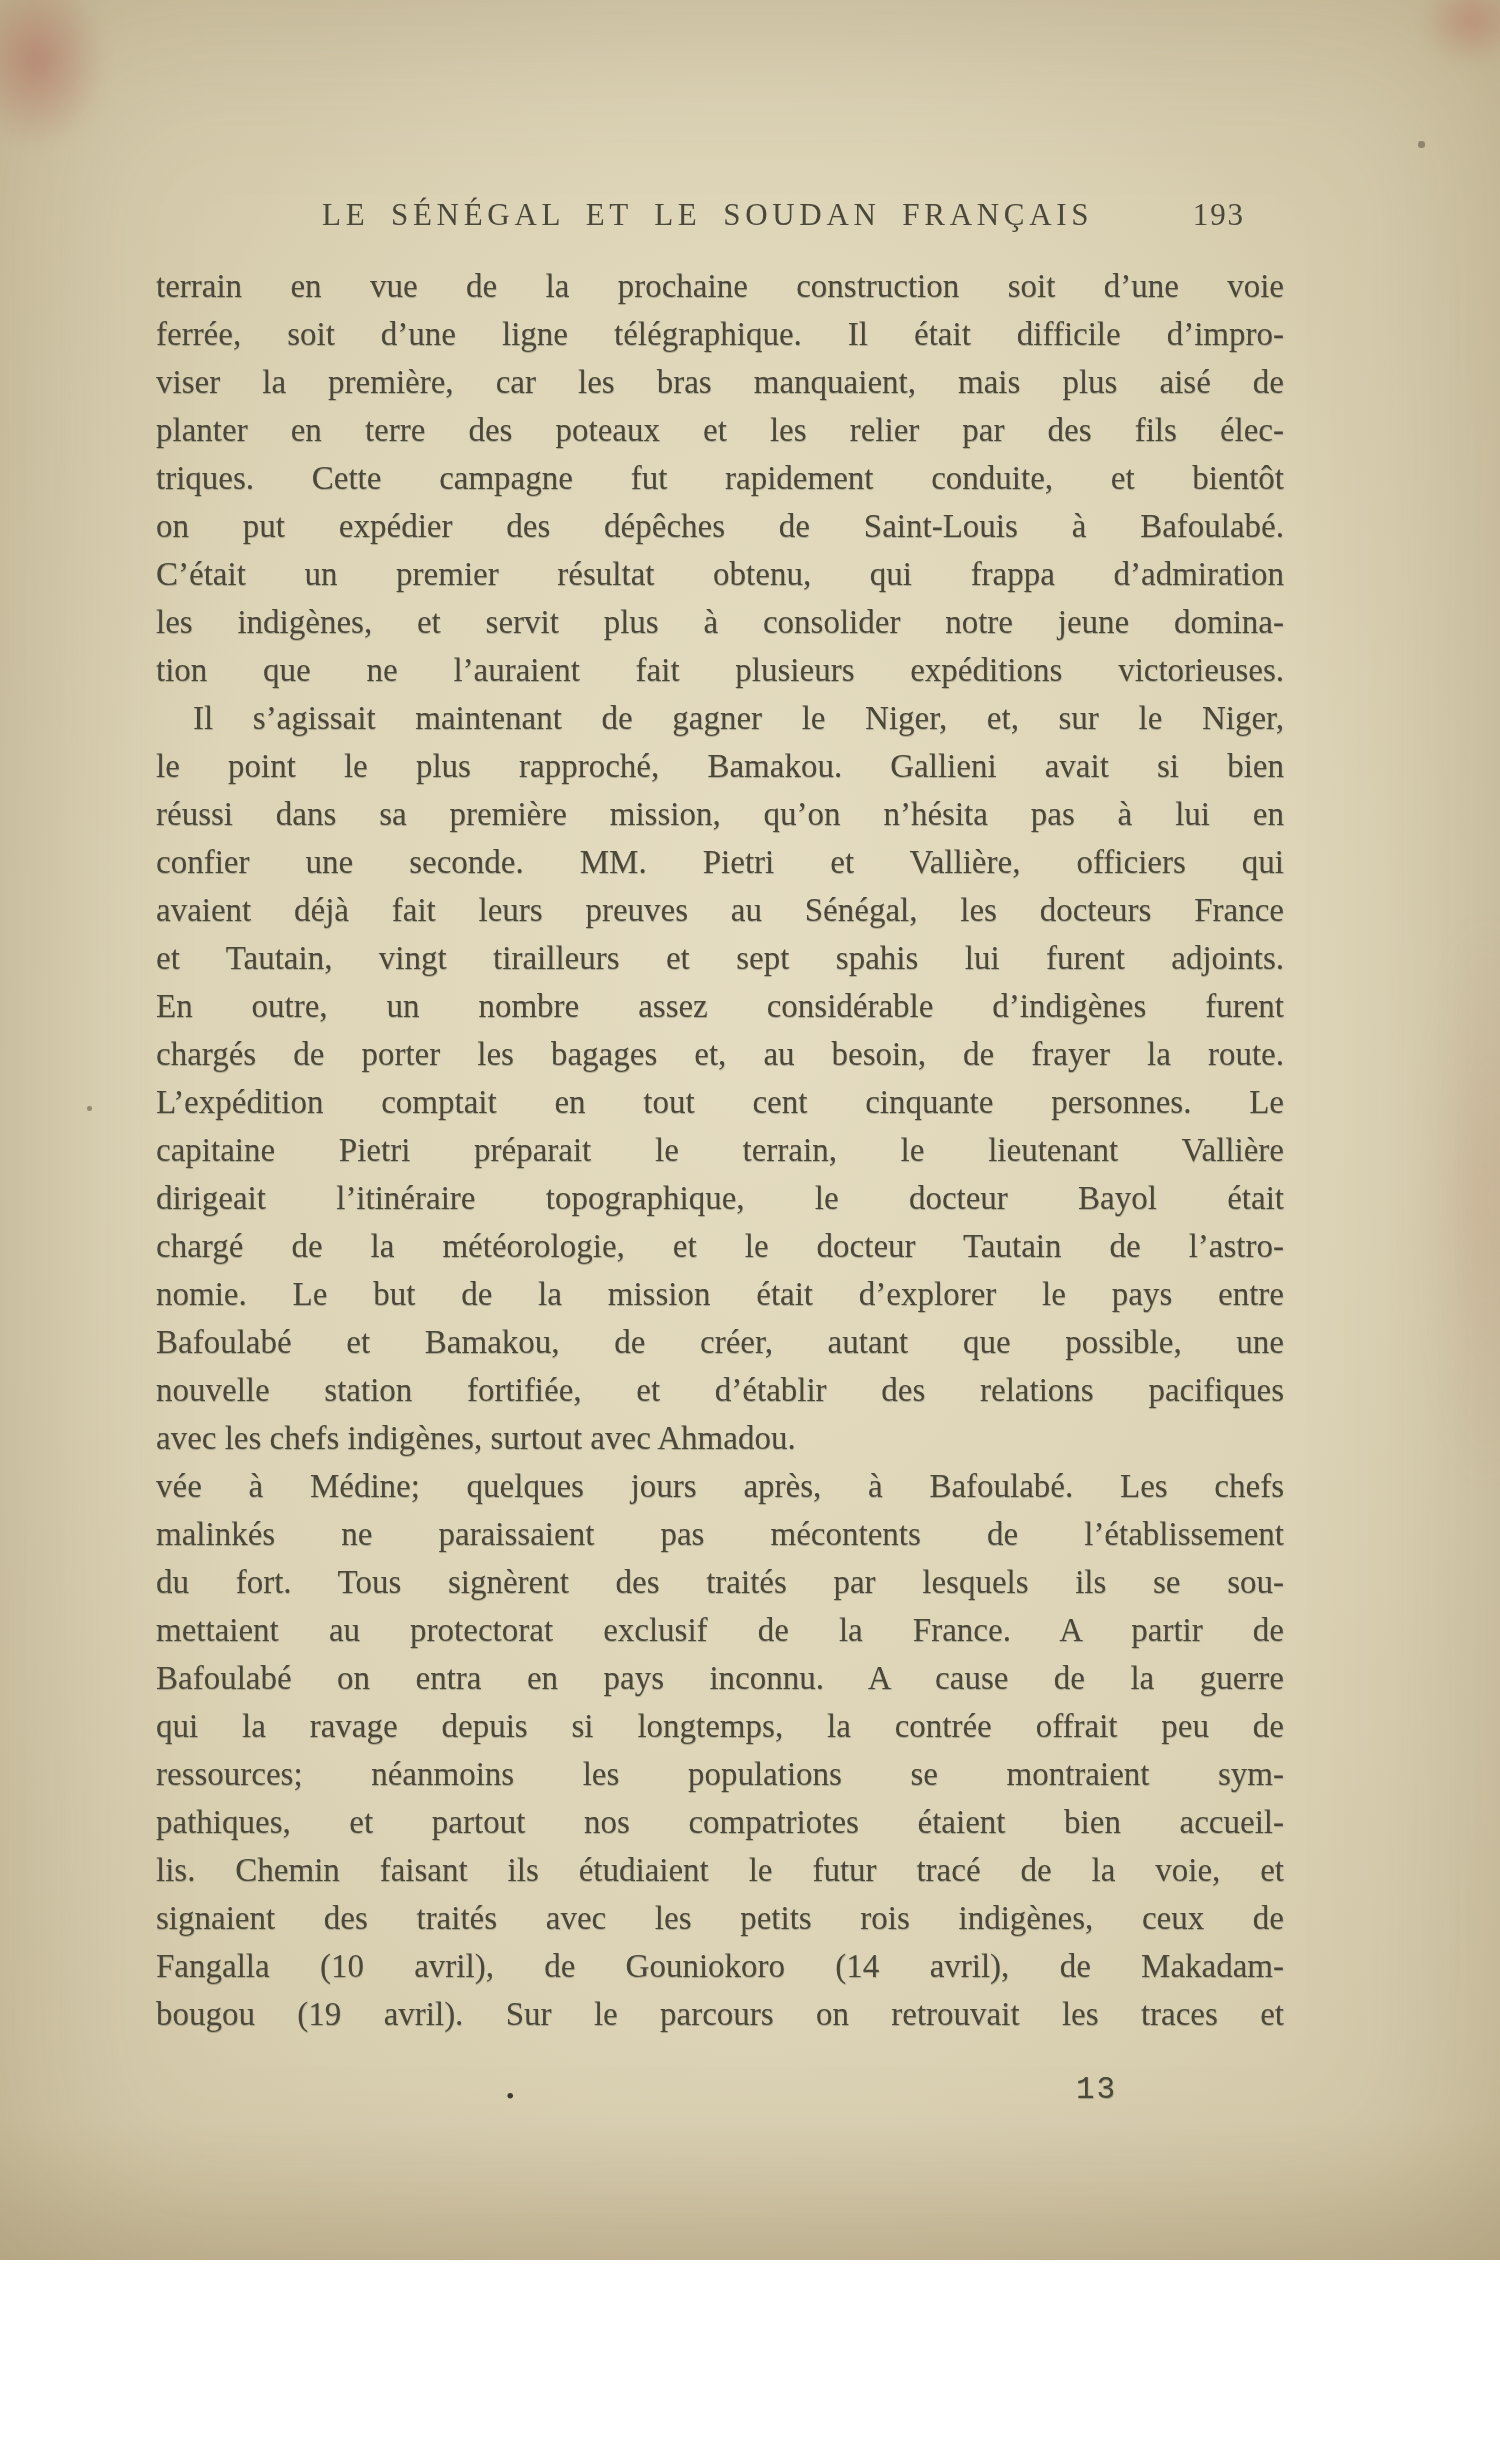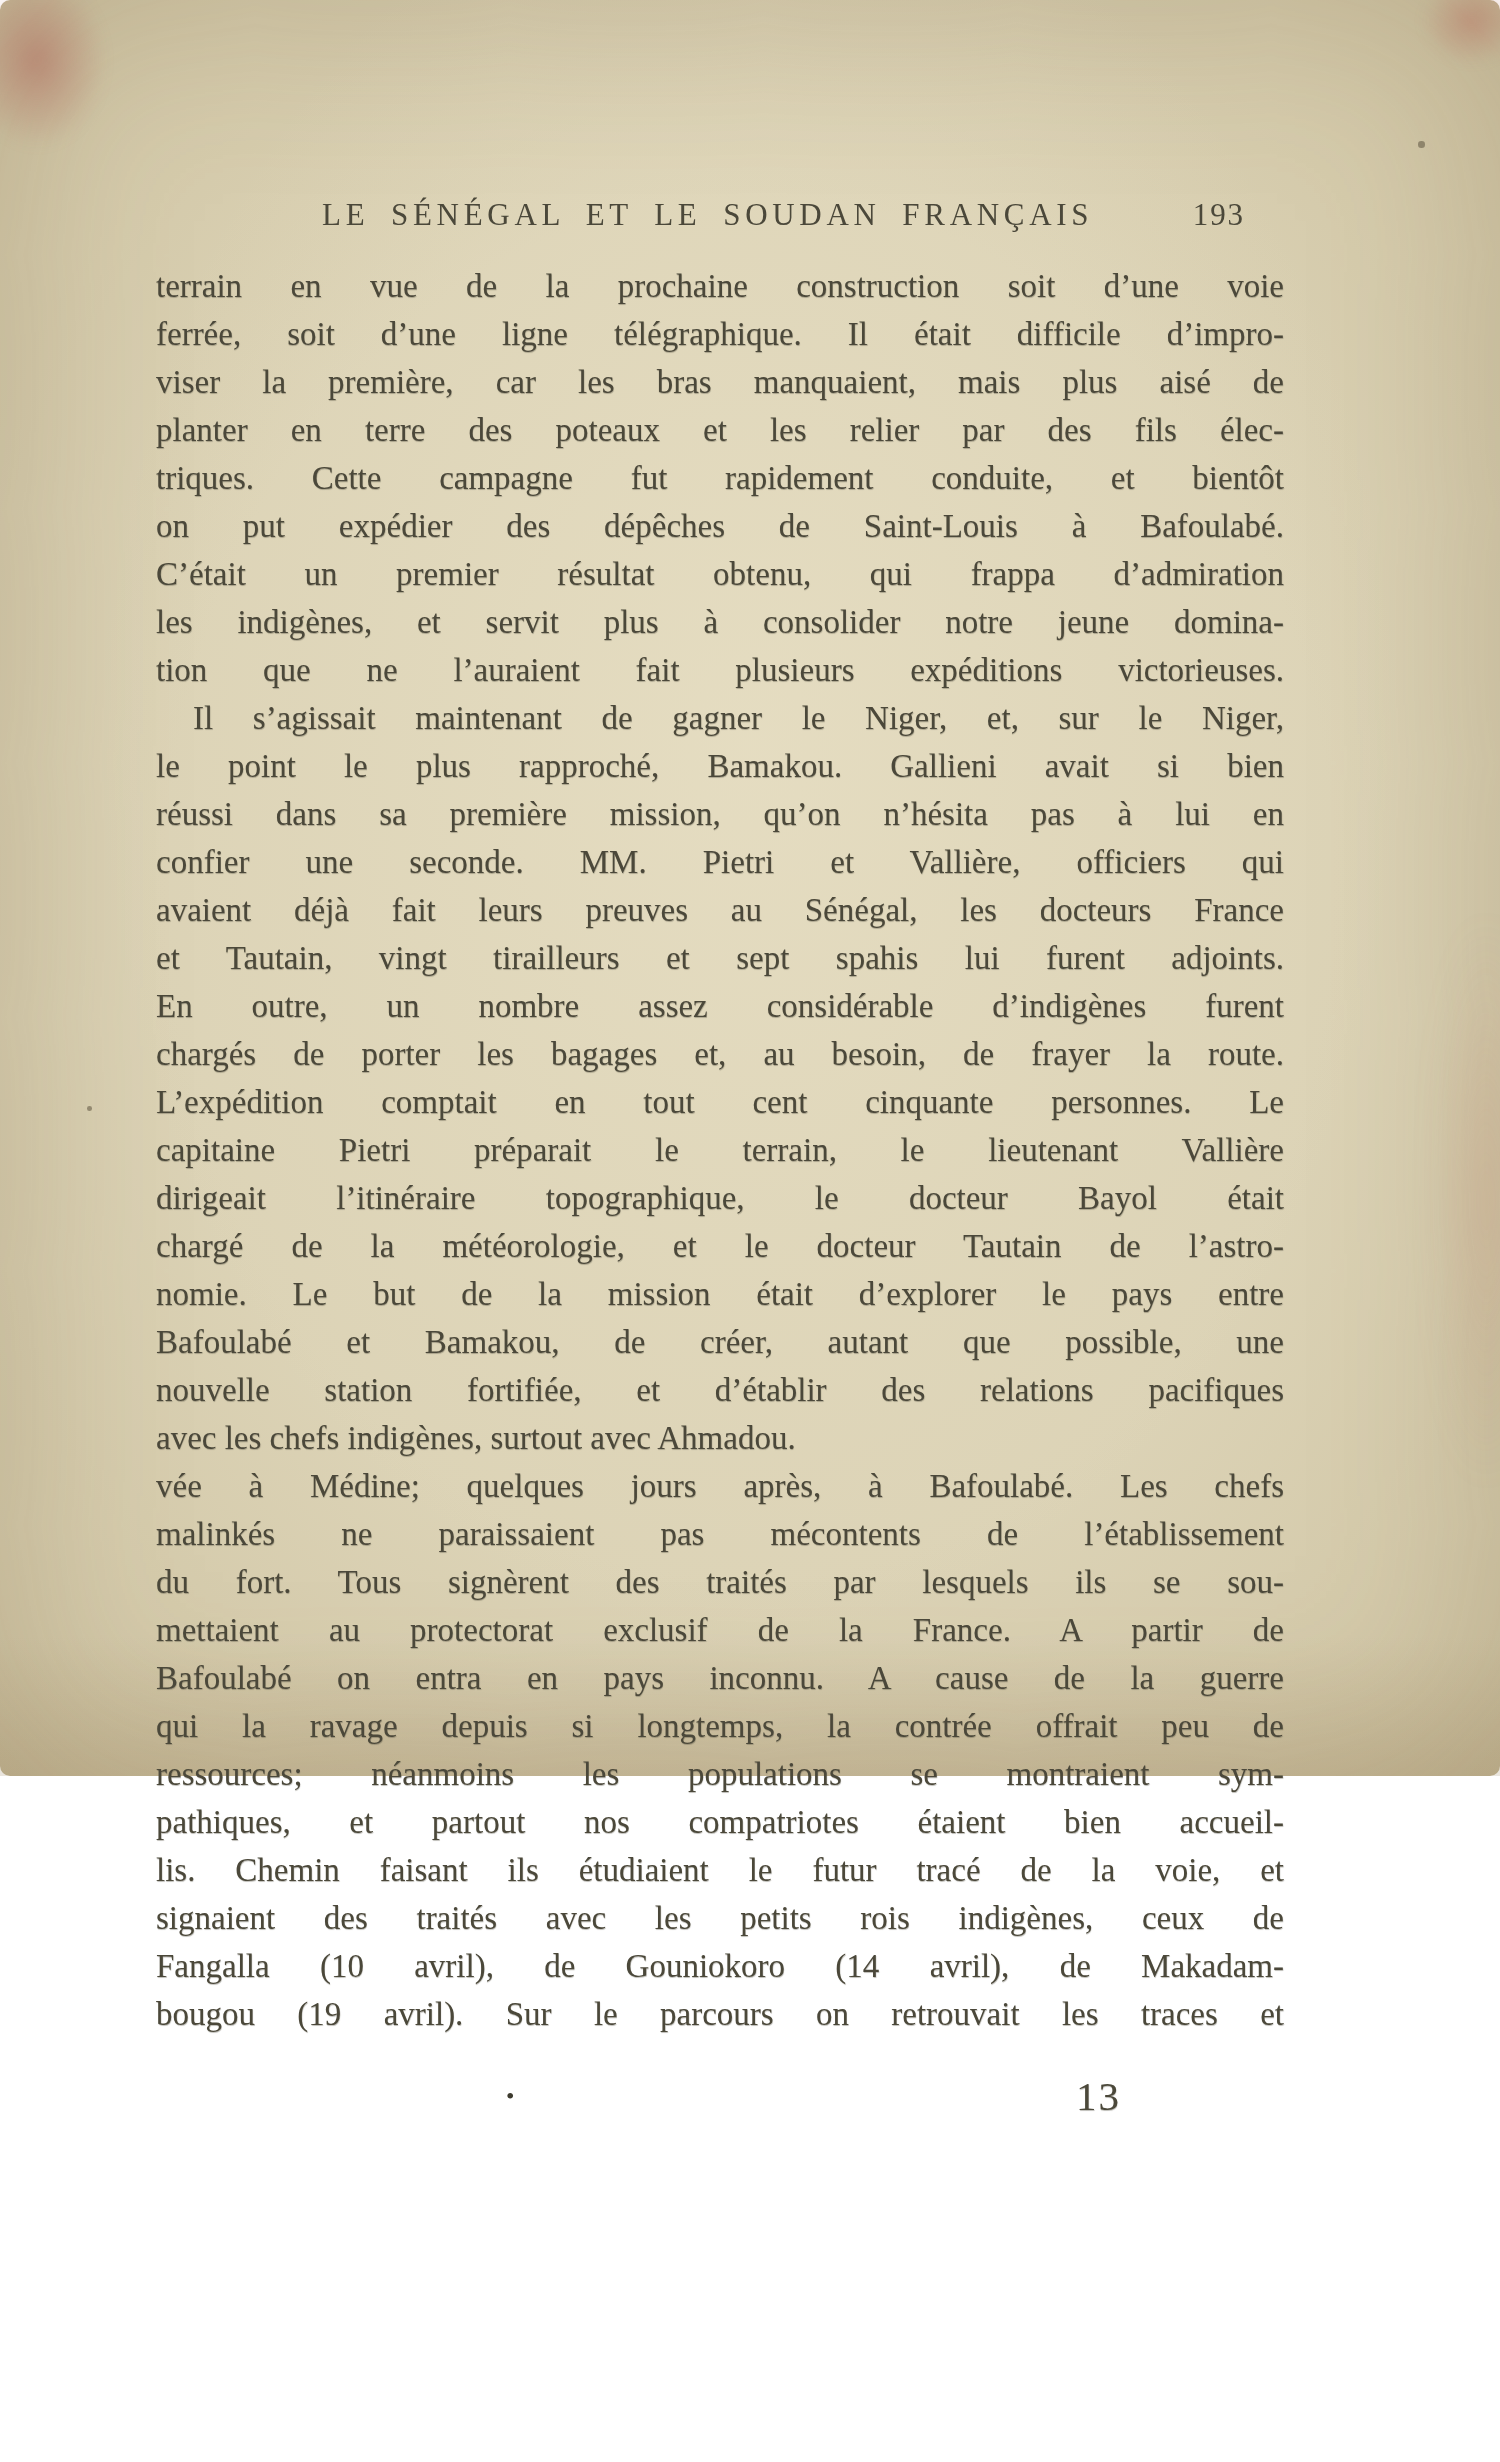--- a/index.html
+++ b/index.html
@@ -8,28 +8,27 @@
   }
   body {
     width: 1500px;
     height: 2462px;
     overflow: hidden;
     font-family: "Liberation Serif", "DejaVu Serif", serif;
   }
   .page {
     position: relative;
     width: 1500px;
-    height: 1776px;
+    height: 2260px;
     color: #4b483a;
     background:
       radial-gradient(ellipse at 50% 42%, rgba(236,228,202,0.55), rgba(236,228,202,0) 62%),
       radial-gradient(ellipse at 50% 50%, #dcd3b6 55%, #cfc4a3 100%),
       linear-gradient(#d8cfb2, #d4caac);
     box-shadow: inset 0 0 186px rgba(118,98,66,0.28);
-    border-radius: 10px;
   }
   .stain { position: absolute; pointer-events: none; }
   .stain-tl {
     top: -28px; left: -33px; width: 140px; height: 177px;
     background: radial-gradient(rgba(172,95,84,0.5), rgba(172,95,84,0) 70%);
     filter: blur(6.5px);
   }
   .stain-tr {
     top: -23px; right: -23px; width: 102px; height: 88px;
     background: radial-gradient(rgba(182,108,92,0.45), rgba(182,108,92,0) 70%);
@@ -101,23 +100,24 @@
     position: absolute;
     top: 2083px;
     left: 506px;
     font-size: 24px;
     color: #3d3a2e;
   }
   .signature {
     position: absolute;
     top: 2072px;
     left: 1076px;
-    font-size: 41px;
+    font-size: 31px;
     letter-spacing: 1.9px;
     text-shadow: 0.4px 0.5px 0.7px rgba(75,72,58,0.35);
+    font-family: Liberation Mono, monospace;
   }
 </style>
 </head>
 <body>
 
 <div class="page">
 
   <div class="stain stain-tl"></div>
   <div class="stain stain-tr"></div>
   <div class="stain stain-right"></div>

